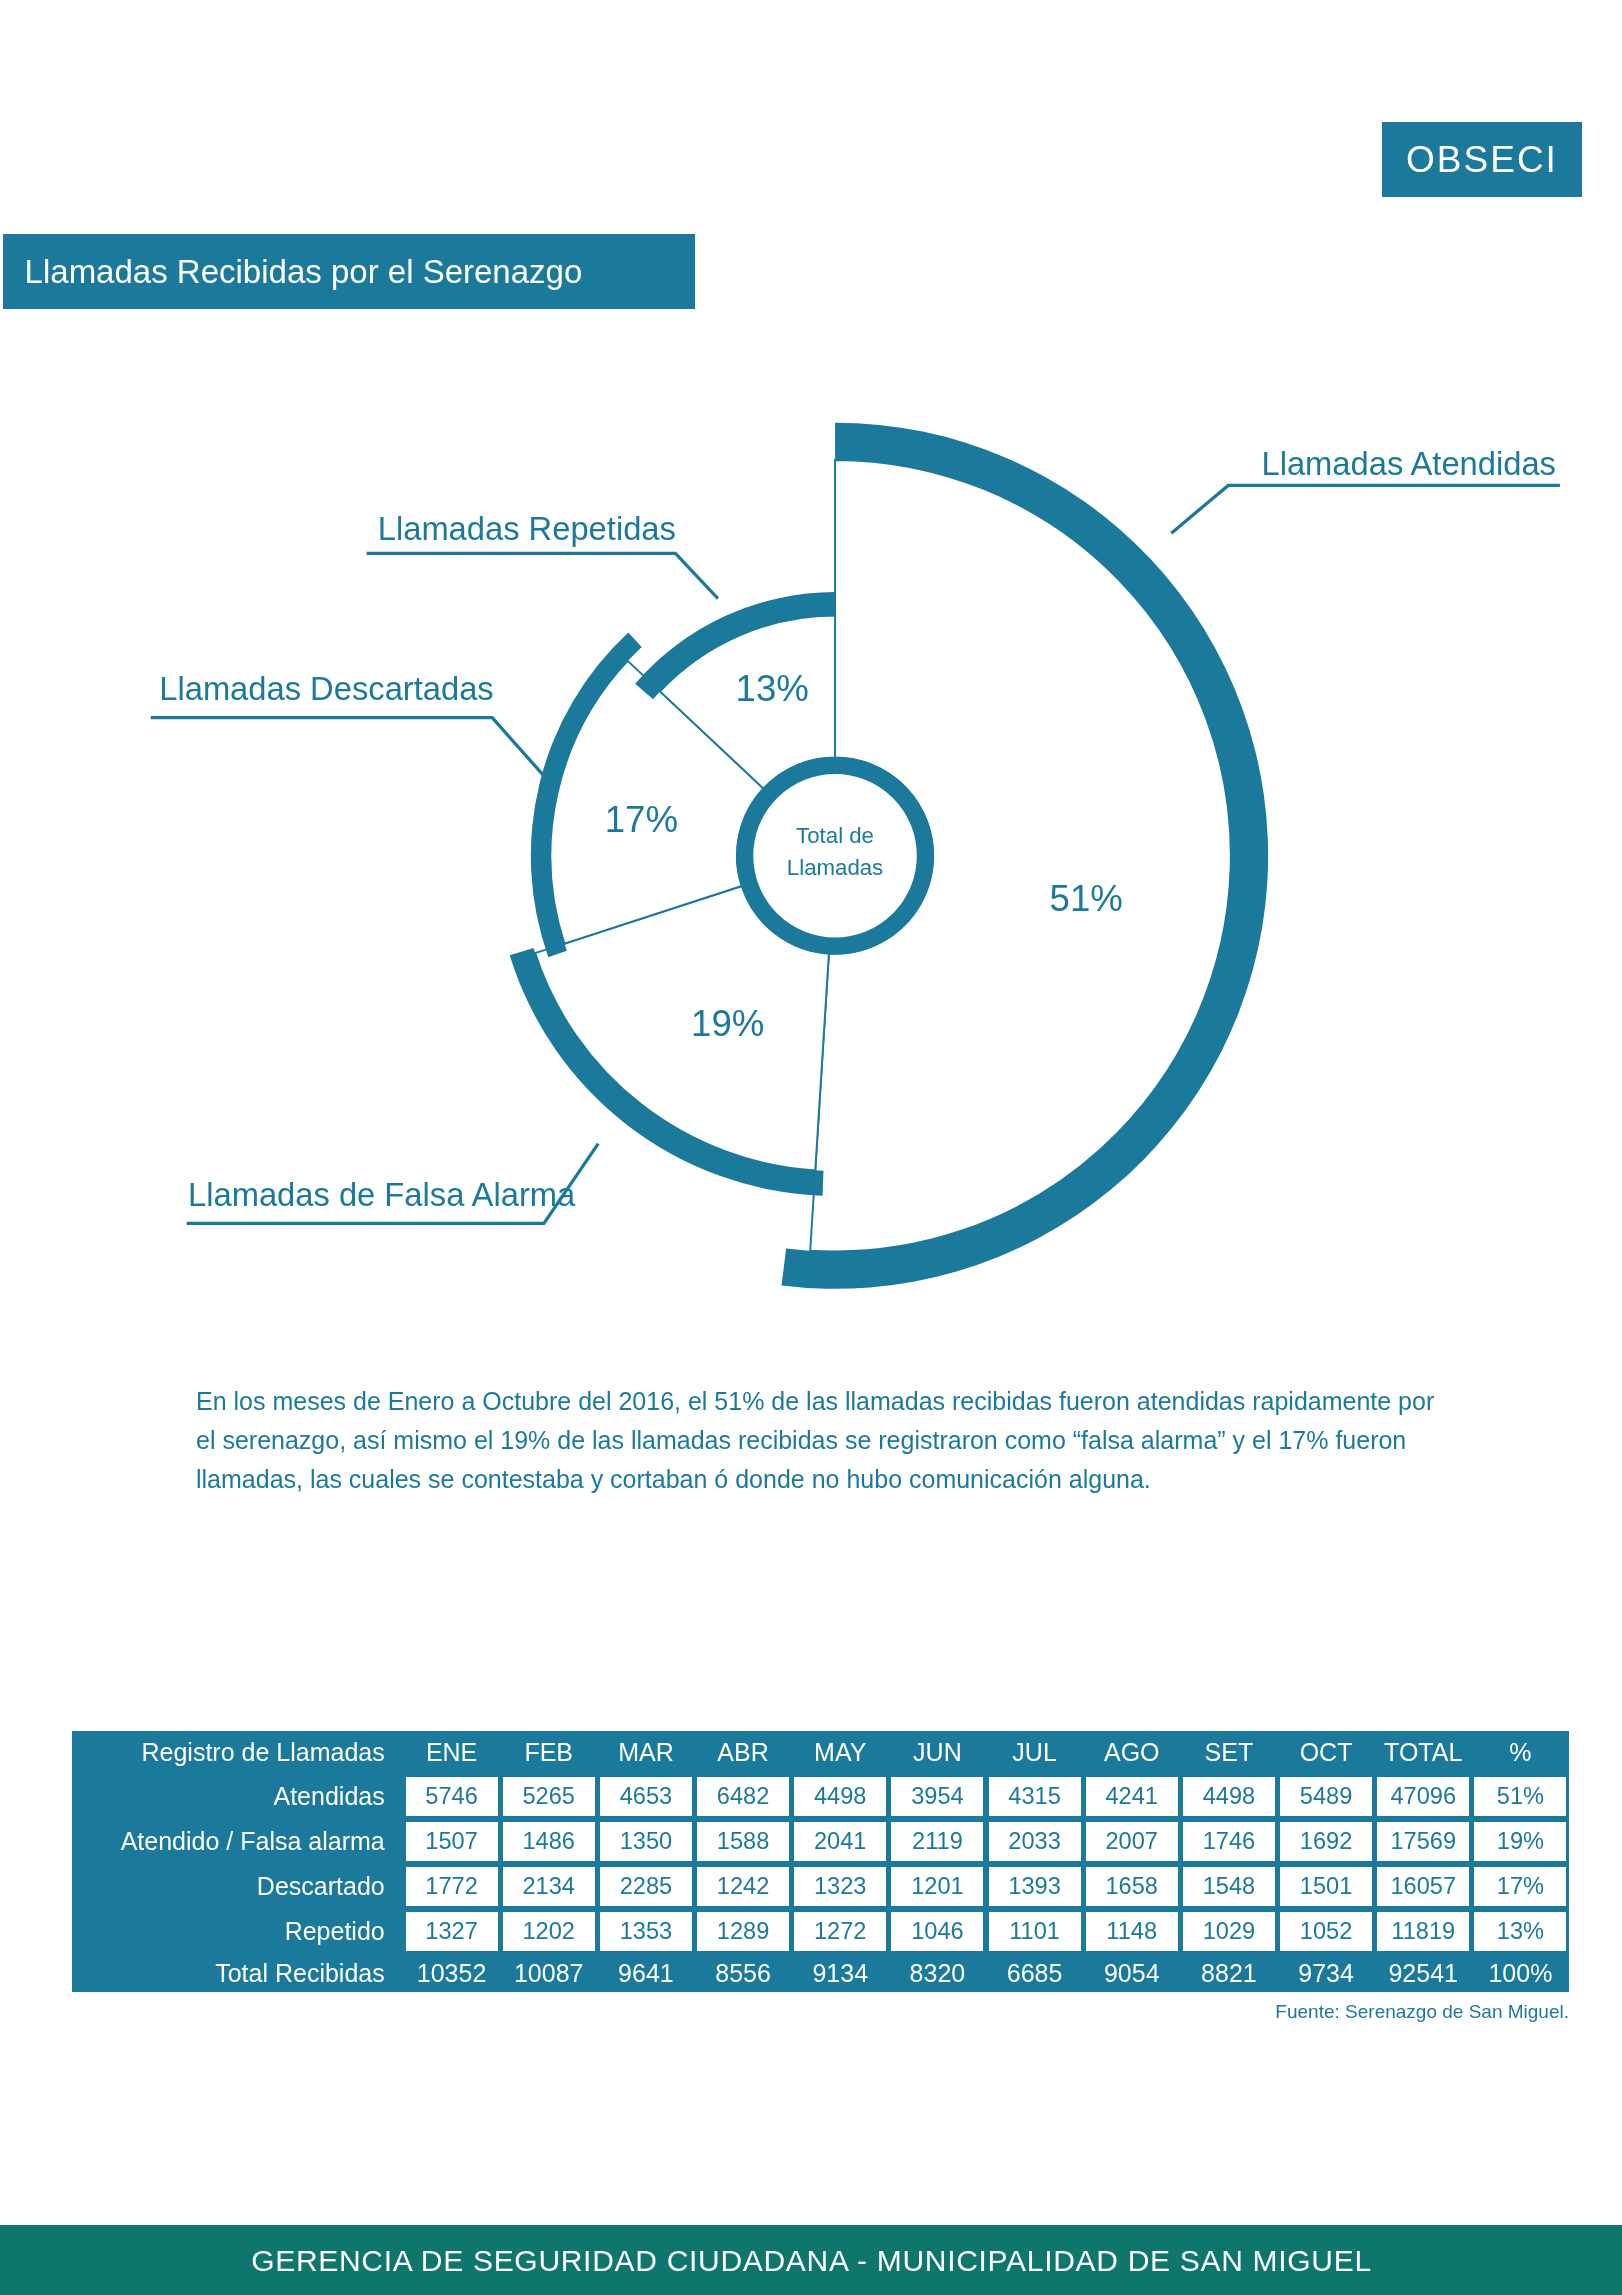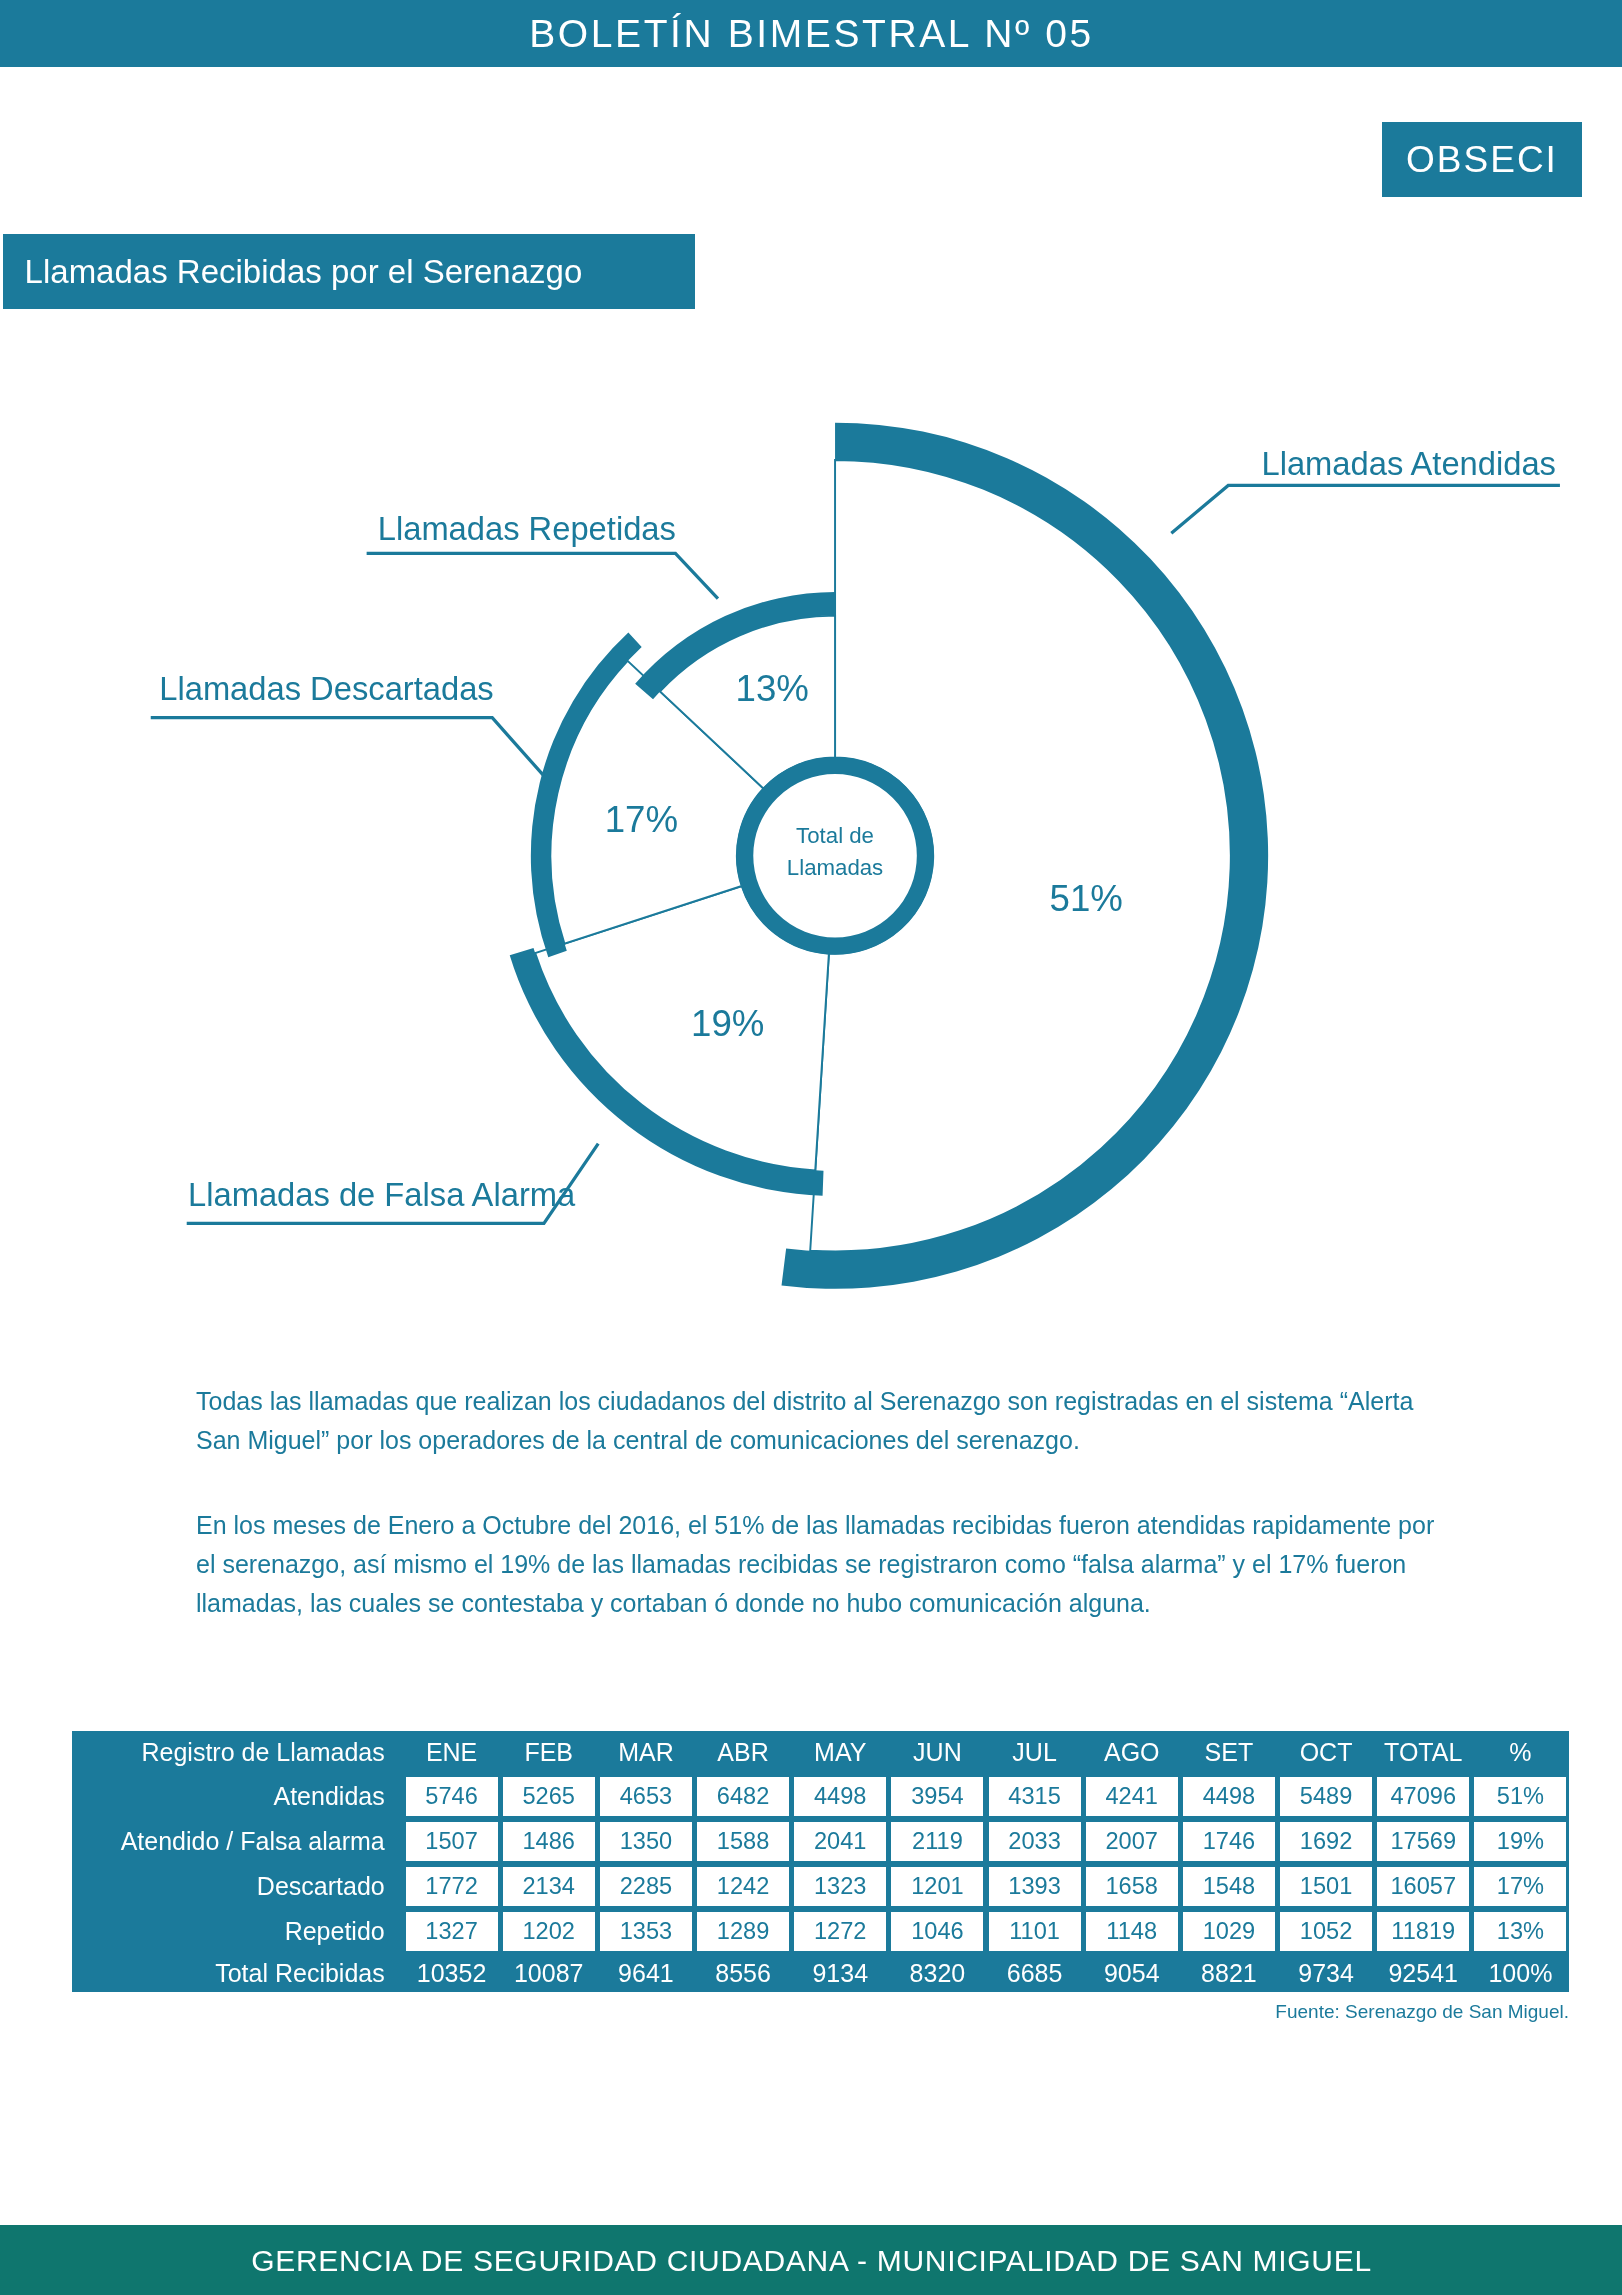--- a/index.html
+++ b/index.html
@@ -42,23 +42,20 @@
 
   
   .footer{position:absolute;left:0;top:2225px;width:1623px;height:71px;display:flex;align-items:center;justify-content:center;}
   .footer span{color:#fff;font-size:30px;font-weight:300;letter-spacing:0.7px;}
 </style>
 </head>
 <body>
 
 <div class="page">
 
-  <div class="banner" style="background: rgb(27, 122, 155);">
-    <h1>BOLETÍN BIMESTRAL Nº 05</h1>
-  </div>
 
   <div class="badge" style="background: rgb(27, 122, 155);">
     <span>OBSECI</span>
   </div>
 
   <div class="section-title" style="background: rgb(27, 122, 155);">
     <span>Llamadas Recibidas por el Serenazgo</span>
   </div>
 
   <svg id="chart-svg" viewBox="0 0 2480 3508" xmlns="http://www.w3.org/2000/svg">
@@ -81,21 +78,20 @@
       <text x="1660" y="1392" fill="#1B7A9B" font-size="56" font-weight="300" text-anchor="middle">51%</text>
       <text x="1112" y="1583" fill="#1B7A9B" font-size="56" font-weight="300" text-anchor="middle">19%</text>
       <text x="980" y="1272" fill="#1B7A9B" font-size="56" font-weight="300" text-anchor="middle">17%</text>
       <text x="1180" y="1072" fill="#1B7A9B" font-size="56" font-weight="300" text-anchor="middle">13%</text>
       <circle cx="1276" cy="1308" r="138" fill="#ffffff" stroke="#1B7A9B" stroke-width="26"></circle>
       <text x="1276" y="1288" fill="#1B7A9B" font-size="34" font-weight="300" text-anchor="middle">Total de</text>
       <text x="1276" y="1338" fill="#1B7A9B" font-size="34" font-weight="300" text-anchor="middle">Llamadas</text>
     </svg>
 
   <div class="copy" style="color: rgb(27, 122, 155);">
-    <p>Todas las llamadas que realizan los ciudadanos del distrito al Serenazgo son registradas en el sistema “Alerta San Miguel” por los operadores de la central de comunicaciones del serenazgo.</p>
     <p>En los meses de Enero a Octubre del 2016, el 51% de las llamadas recibidas fueron atendidas rapidamente por el serenazgo, así mismo el 19% de las llamadas recibidas se registraron como “falsa alarma” y el 17% fueron llamadas, las cuales se contestaba y cortaban ó donde no hubo comunicación alguna.</p>
   </div>
 
   <div class="table" id="calls-table" style="background: rgb(27, 122, 155);">
       <div class="trow head">
         <div class="th first">Registro de Llamadas</div>
         <div class="th">ENE</div>
         <div class="th">FEB</div>
         <div class="th">MAR</div>
         <div class="th">ABR</div>

